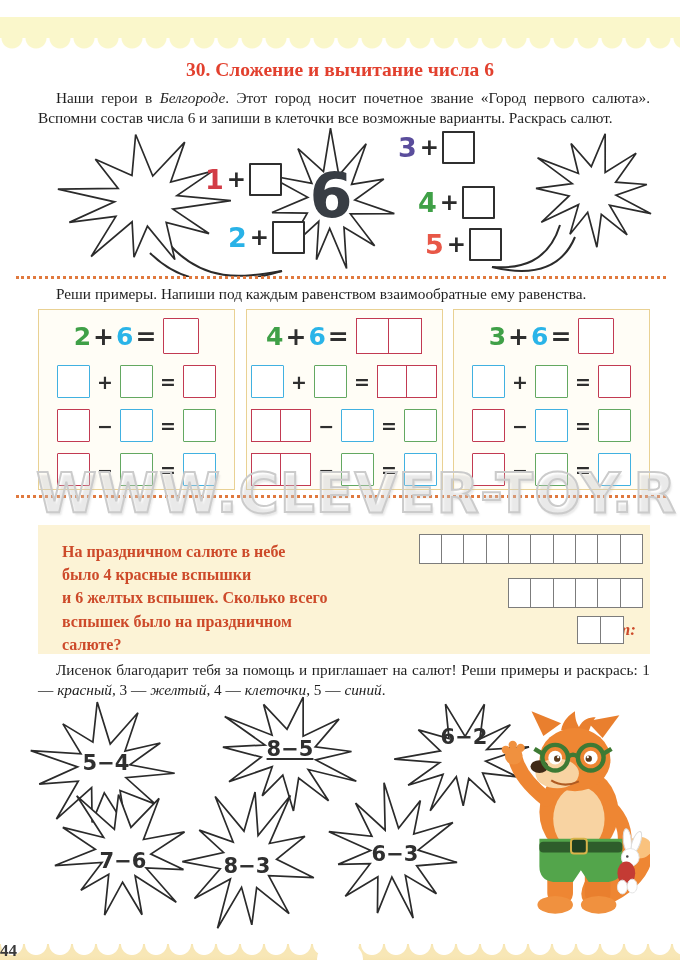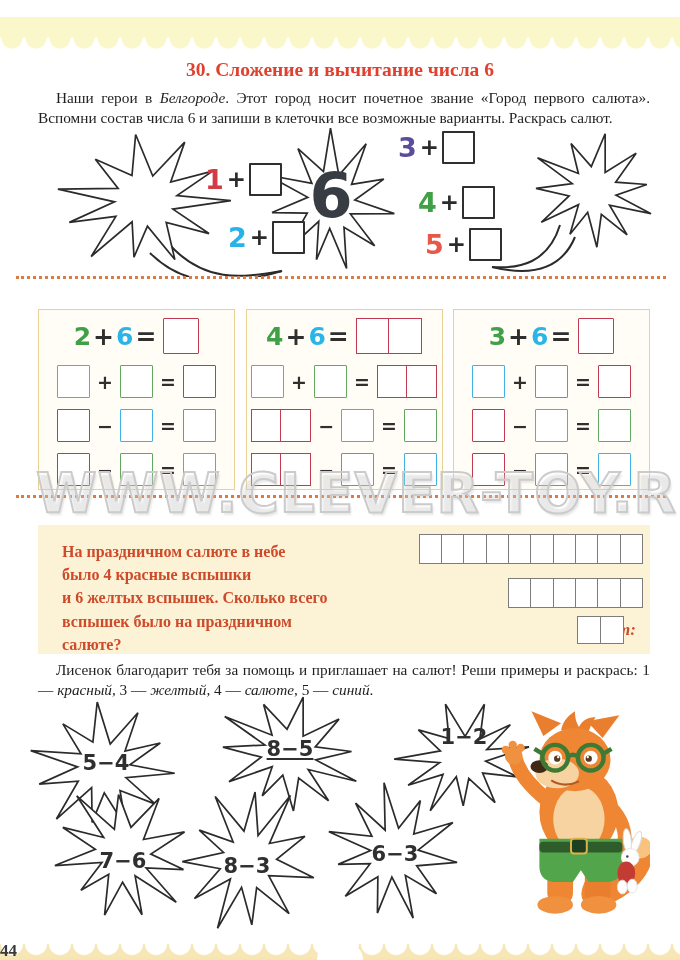--- a/index.html
+++ b/index.html
@@ -163,20 +163,21 @@
     </div>
     <div class="fw-eq" style="left:425px; top:103px;">
       <span class="fw-num" style="color: rgb(232, 87, 71);">5</span>
         <span class="fw-plus">+</span>
         <span class="fw-box"></span>
     </div>
   </div>
 
   <div class="divider divider1"></div>
 
+  <p class="para instr1"><span class="indent"></span><span>Реши примеры. Напиши под каждым равенством взаимообратные ему равенства.</span></p>
 
   <div class="panels">
 
     <div class="panel">
       <div class="phead">
         <span style="color: rgb(63, 160, 71);">2</span>
           <span class="dark">+</span>
           <span style="color: rgb(42, 180, 232);">6</span>
           <span class="dark">=</span>
           <span class="pbox bc-r"></span>
@@ -315,21 +316,21 @@
         <span class="answer-label">Ответ:</span>
         <span class="grid">
             <span class="cell"></span>
             <span class="cell"></span>
           </span>
       </div>
     </div>
   </div>
 
   <p class="para coloring"><span class="indent"></span><span>Лисенок благодарит тебя за помощь и приглашает на салют! Реши примеры и раскрась:</span>
-    <span>1 — </span><span class="ital">красный</span><span>, 3 — </span><span class="ital">желтый</span><span>, 4 — </span><span class="ital">салюте</span><span>, 5 — </span><span class="ital">синий</span><span>.</span></p>
+    <span>1 — </span><span class="ital">красный</span><span>, 3 — </span><span class="ital">желтый</span><span>, 4 — </span><span class="ital">клеточки</span><span>, 5 — </span><span class="ital">синий</span><span>.</span></p>
 
   <div class="stars-section">
     <svg class="star" style="left:28px; top:2px; width:150px; height:138px; transform:rotate(-5deg);" viewBox="0 0 100 100" preserveAspectRatio="none">
         <use href="#starburst"></use>
       </svg>
     <svg class="star" style="left:213px; top:-4px; width:152px; height:122px; transform:rotate(14deg);" viewBox="0 0 100 100" preserveAspectRatio="none">
         <use href="#starburst"></use>
       </svg>
     <svg class="star" style="left:393px; top:2px; width:140px; height:118px; transform:rotate(-18deg);" viewBox="0 0 100 100" preserveAspectRatio="none">
         <use href="#starburst"></use>
@@ -339,21 +340,21 @@
       </svg>
     <svg class="star" style="left:170px; top:92px; width:156px; height:142px; transform:rotate(105deg);" viewBox="0 0 100 100" preserveAspectRatio="none">
         <use href="#starburst"></use>
       </svg>
     <svg class="star" style="left:322px; top:86px; width:142px; height:140px; transform:rotate(63deg);" viewBox="0 0 100 100" preserveAspectRatio="none">
         <use href="#starburst"></use>
       </svg>
 
     <div class="star-label" style="left:106px; top:66px;">5−4</div>
     <div class="star-label" style="left:290px; top:52px;text-decoration:underline;">8−5</div>
-    <div class="star-label" style="left:464px; top:40px;">1−2</div>
+    <div class="star-label" style="left:464px; top:40px;">6−2</div>
     <div class="star-label" style="left:123px; top:164px;">7−6</div>
     <div class="star-label" style="left:247px; top:169px;">8−3</div>
     <div class="star-label" style="left:395px; top:157px;">6−3</div>
 
     <svg class="fox" width="158" height="210" viewBox="0 0 160 210">
       <ellipse cx="126" cy="170" rx="42" ry="21" transform="rotate(-38 126 170)" fill="#ee8633"></ellipse>
       <ellipse cx="149" cy="141" rx="13" ry="11" fill="#f9c27e"></ellipse>
       <rect x="56" y="155" width="26" height="44" rx="12" fill="#ee8633"></rect>
       <rect x="94" y="155" width="26" height="44" rx="12" fill="#e97f2e"></rect>
       <ellipse cx="64" cy="199" rx="18" ry="9" fill="#f0913f"></ellipse>

